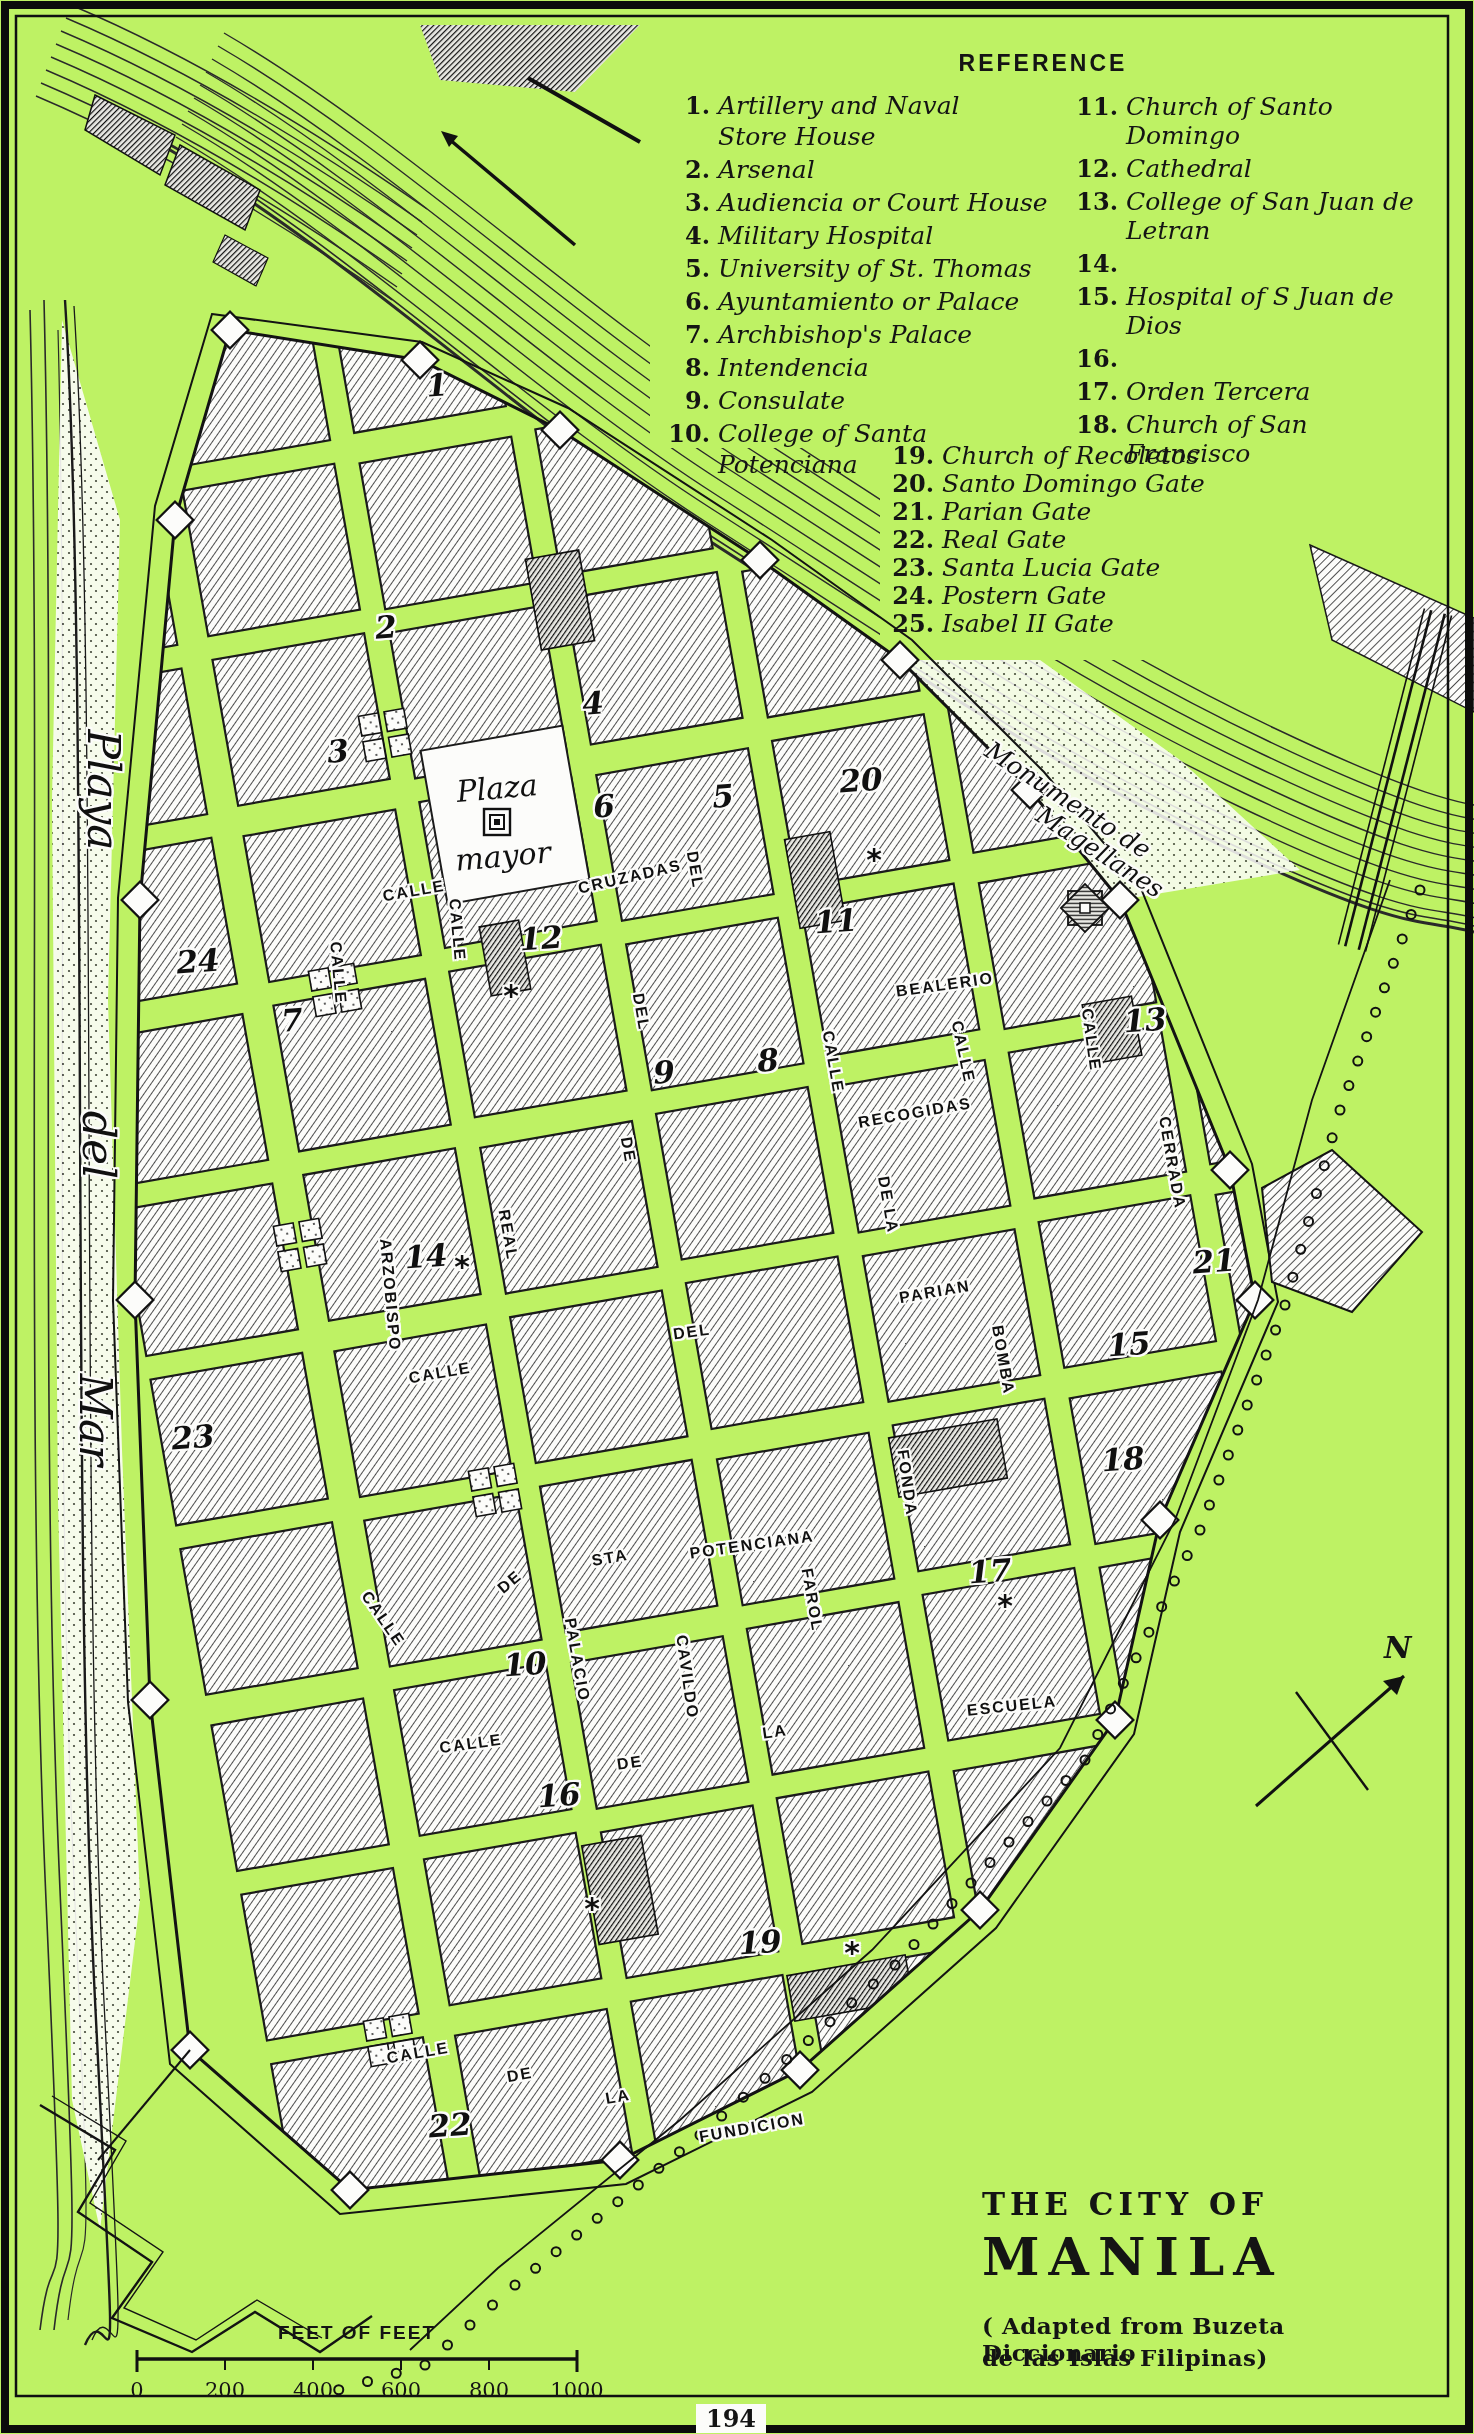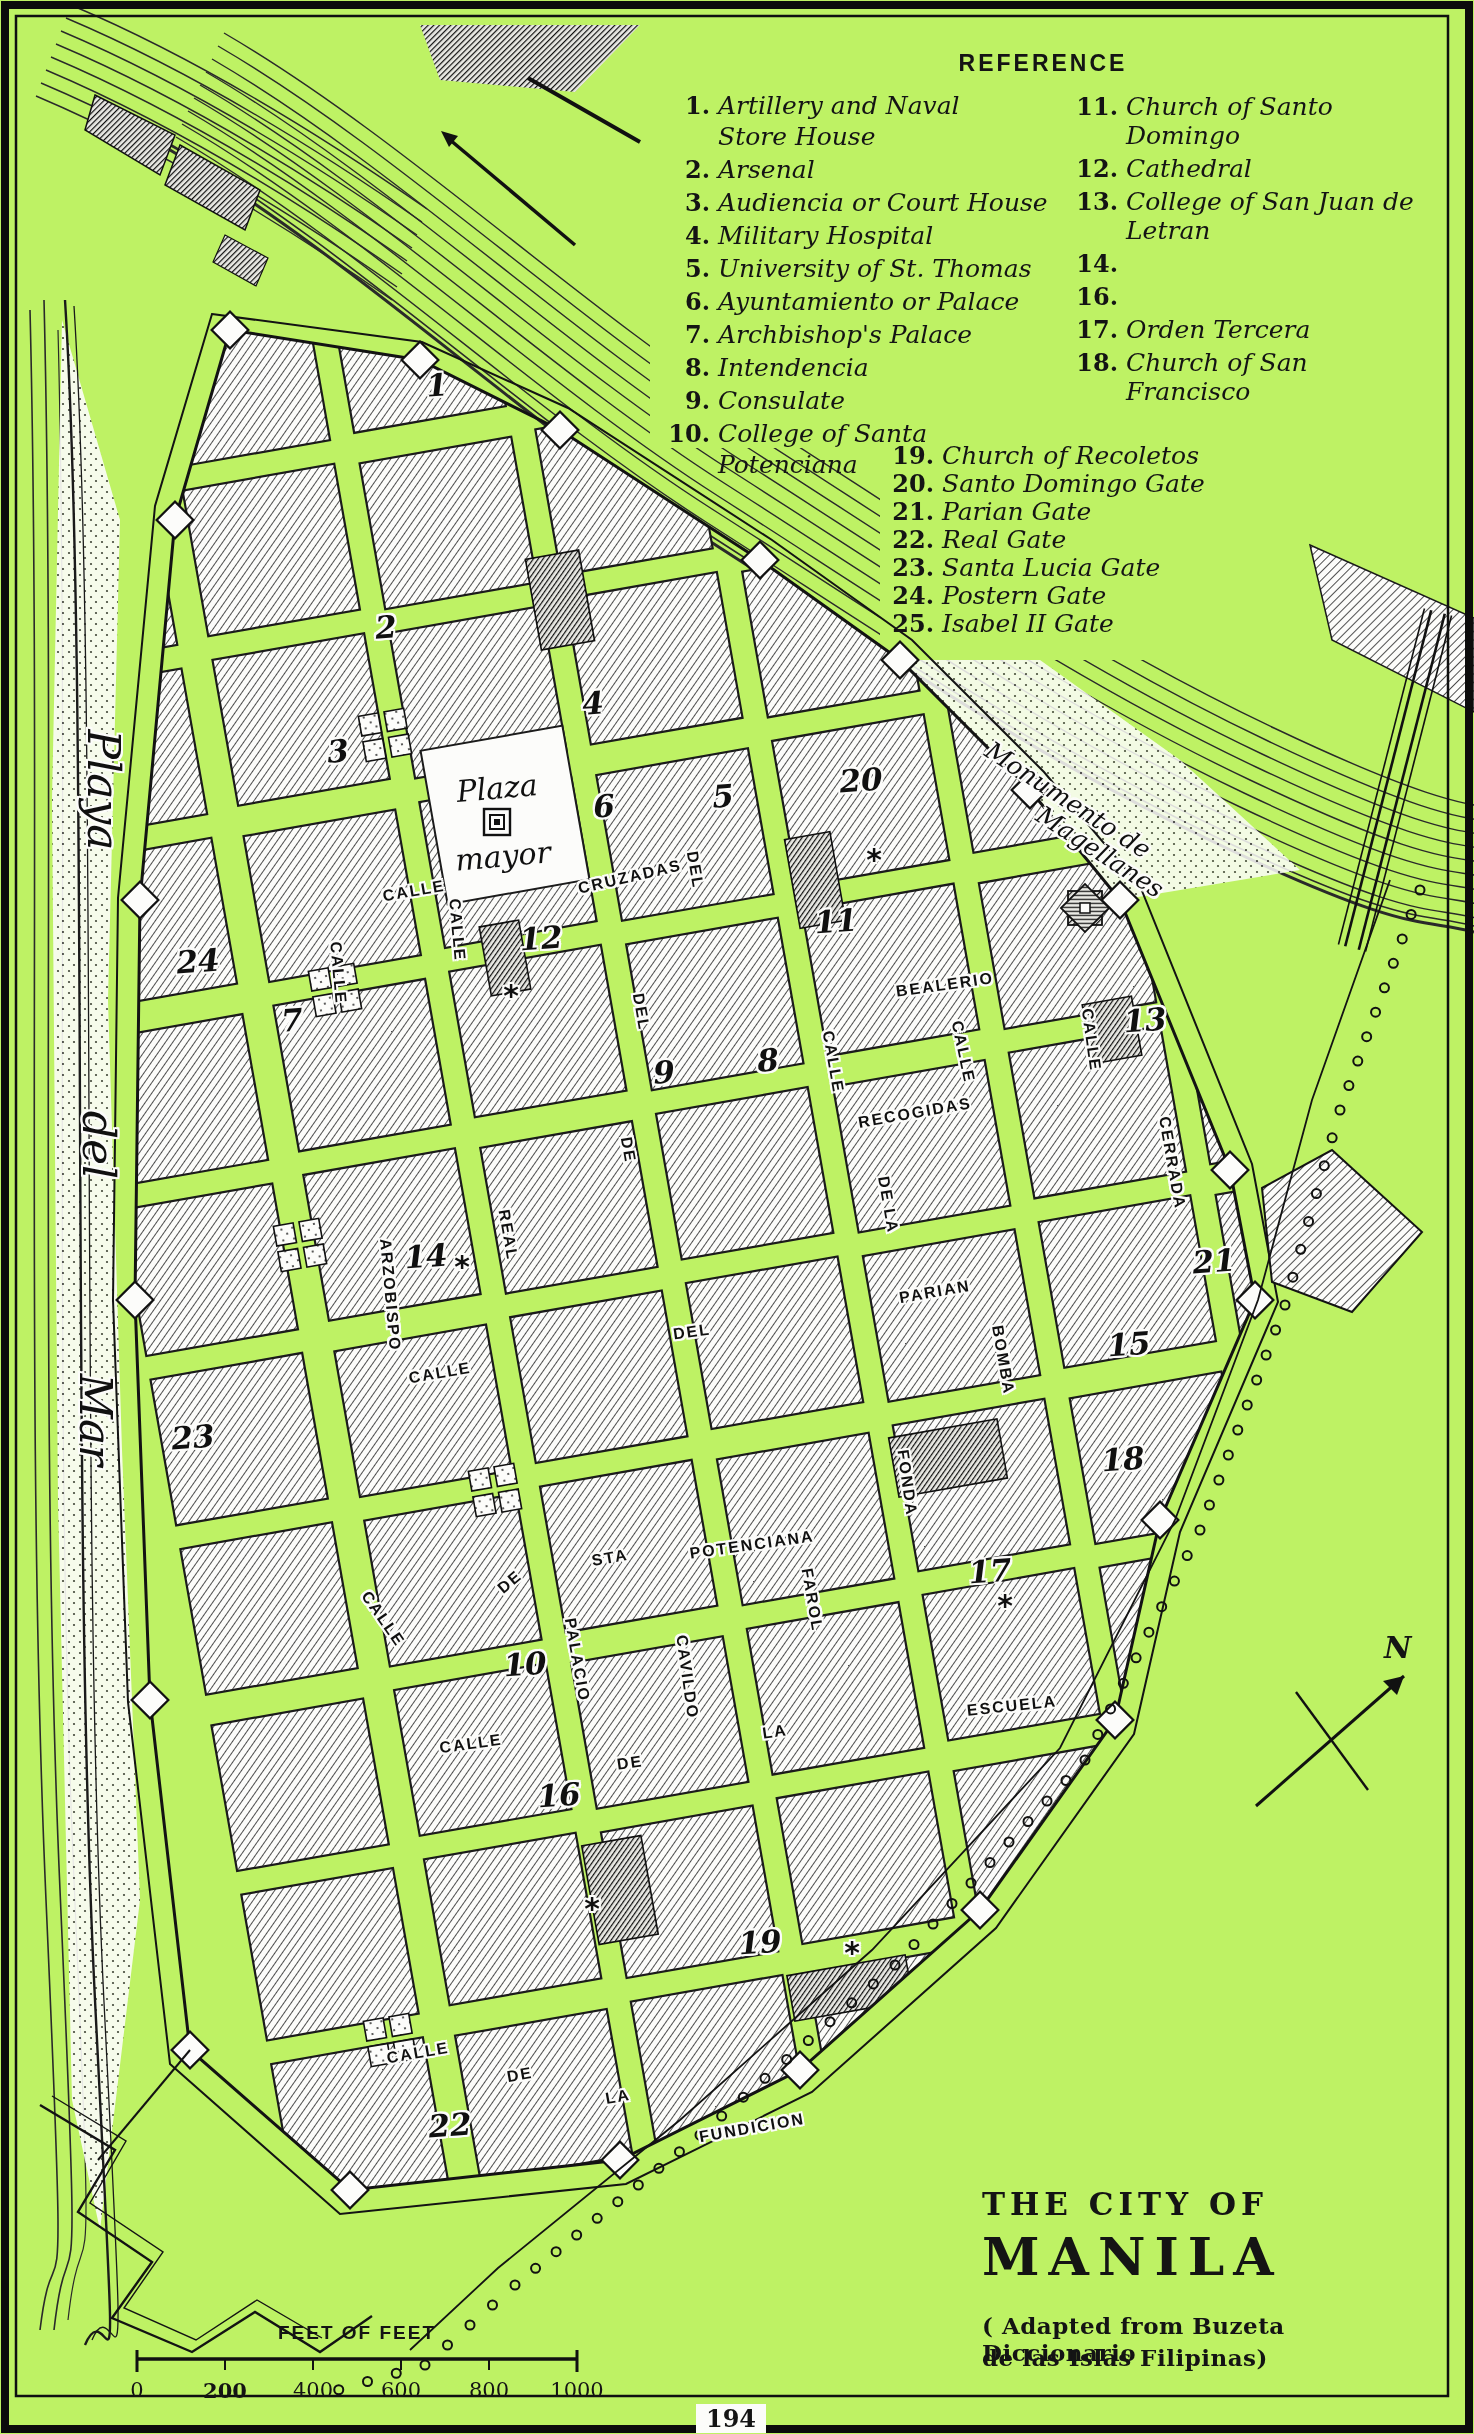--- a/index.html
+++ b/index.html
@@ -442,20 +442,24 @@
         <span class="txt">Cathedral</span>
       </li>
       <li>
         <span class="num">13.</span>
         <span class="txt">College of San Juan de Letran</span>
       </li>
       <li>
         <span class="num">14.</span>
       </li>
       <li>
+        <span class="num">15.</span>
+        <span class="txt">Hospital of S Juan de Dios</span>
+      </li>
+      <li>
         <span class="num">16.</span>
       </li>
       <li>
         <span class="num">17.</span>
         <span class="txt">Orden Tercera</span>
       </li>
       <li>
         <span class="num">18.</span>
         <span class="txt">Church of San Francisco</span>
       </li>
@@ -580,21 +584,21 @@
       <line x1="37" y1="9" x2="477" y2="9" stroke="#111" stroke-width="3.5"></line>
       <line x1="37" y1="0" x2="37" y2="22" stroke="#111" stroke-width="3"></line>
       <line x1="477" y1="0" x2="477" y2="22" stroke="#111" stroke-width="3"></line>
       <line x1="125" y1="9" x2="125" y2="20" stroke="#111" stroke-width="2"></line>
       <line x1="213" y1="9" x2="213" y2="20" stroke="#111" stroke-width="2"></line>
       <line x1="301" y1="9" x2="301" y2="20" stroke="#111" stroke-width="2"></line>
       <line x1="389" y1="9" x2="389" y2="20" stroke="#111" stroke-width="2"></line>
     </svg>
     <div id="scale-ticks">
         <span class="tickl" style="left: 5px;">0</span>
-        <span class="tickl" style="left: 93px; font-weight: bold;">200</span>
+        <span class="tickl" style="left: 93px;">200</span>
         <span class="tickl" style="left: 181px;">400</span>
         <span class="tickl" style="left: 269px;">600</span>
         <span class="tickl" style="left: 357px;">800</span>
         <span class="tickl" style="left: 445px;">1000</span>
       </div>
   </div>
 
   <div id="page-num">194</div>
 </div>
 

